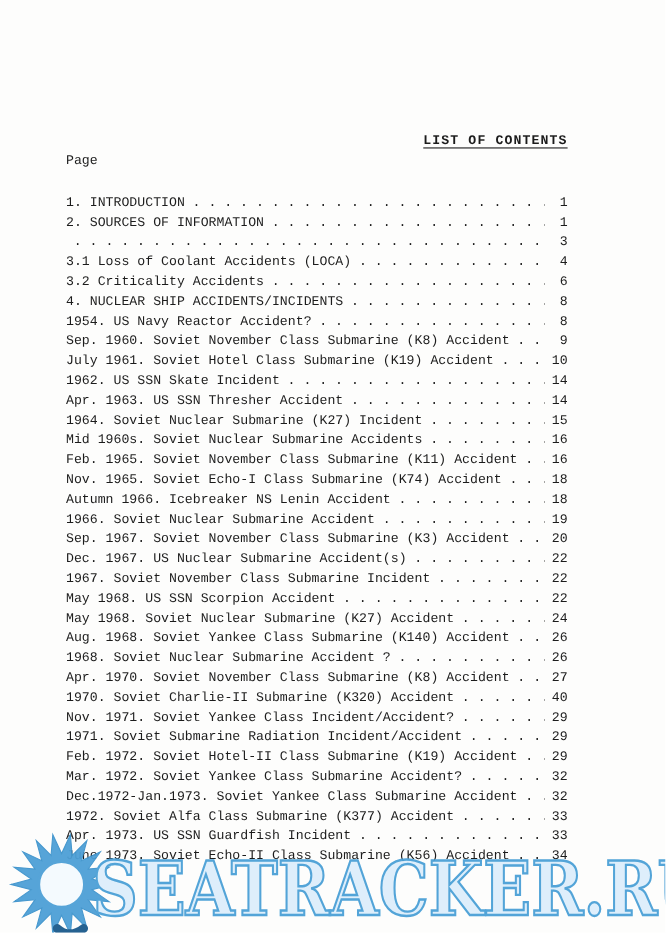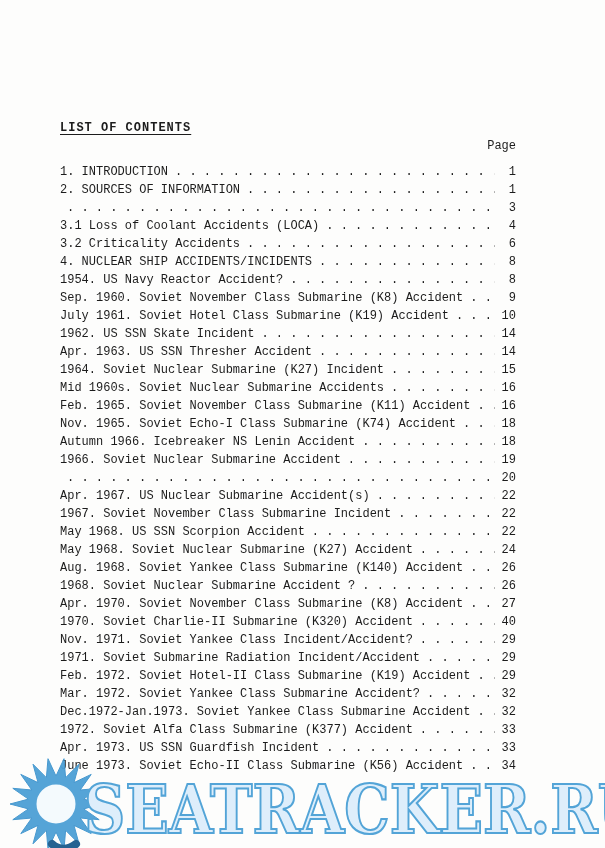--- a/index.html
+++ b/index.html
@@ -14,30 +14,29 @@
   }
   .content {
     position: absolute;
     left: 60px;
     top: 119px;
     width: 456px;
     font-size: 12px;
     line-height: 18px;
   }
   .toc-title {
-    text-align: left;
+    text-align: right;
     text-decoration: underline;
     text-underline-offset: 3px;
     letter-spacing: 1px;
     font-weight: 600;
   }
   .page-col-header {
-    text-align: right;
   }
-  .toc-entries { margin-top: 8px; }
+  .toc-entries { margin-top: 20px; }
   .toc-row {
     display: flex;
     align-items: baseline;
     white-space: pre;
     height: 18px;
   }
   .toc-label { flex: 0 0 auto; }
   .toc-dots {
     flex: 1 1 auto;
     overflow: hidden;
@@ -100,22 +99,22 @@
         <div class="toc-row"><span class="toc-label">Sep. 1960. Soviet November Class Submarine (K8) Accident</span><span class="toc-dots">. . . . . . . . . . . . . . . . . . . . . . . . . . . . . . . . . . . . . . . .</span><span class="toc-page">9</span></div>
         <div class="toc-row"><span class="toc-label">July 1961. Soviet Hotel Class Submarine (K19) Accident</span><span class="toc-dots">. . . . . . . . . . . . . . . . . . . . . . . . . . . . . . . . . . . . . . . .</span><span class="toc-page">10</span></div>
         <div class="toc-row"><span class="toc-label">1962. US SSN Skate Incident</span><span class="toc-dots">. . . . . . . . . . . . . . . . . . . . . . . . . . . . . . . . . . . . . . . .</span><span class="toc-page">14</span></div>
         <div class="toc-row"><span class="toc-label">Apr. 1963. US SSN Thresher Accident</span><span class="toc-dots">. . . . . . . . . . . . . . . . . . . . . . . . . . . . . . . . . . . . . . . .</span><span class="toc-page">14</span></div>
         <div class="toc-row"><span class="toc-label">1964. Soviet Nuclear Submarine (K27) Incident</span><span class="toc-dots">. . . . . . . . . . . . . . . . . . . . . . . . . . . . . . . . . . . . . . . .</span><span class="toc-page">15</span></div>
         <div class="toc-row"><span class="toc-label">Mid 1960s. Soviet Nuclear Submarine Accidents</span><span class="toc-dots">. . . . . . . . . . . . . . . . . . . . . . . . . . . . . . . . . . . . . . . .</span><span class="toc-page">16</span></div>
         <div class="toc-row"><span class="toc-label">Feb. 1965. Soviet November Class Submarine (K11) Accident</span><span class="toc-dots">. . . . . . . . . . . . . . . . . . . . . . . . . . . . . . . . . . . . . . . .</span><span class="toc-page">16</span></div>
         <div class="toc-row"><span class="toc-label">Nov. 1965. Soviet Echo-I Class Submarine (K74) Accident</span><span class="toc-dots">. . . . . . . . . . . . . . . . . . . . . . . . . . . . . . . . . . . . . . . .</span><span class="toc-page">18</span></div>
         <div class="toc-row"><span class="toc-label">Autumn 1966. Icebreaker NS Lenin Accident</span><span class="toc-dots">. . . . . . . . . . . . . . . . . . . . . . . . . . . . . . . . . . . . . . . .</span><span class="toc-page">18</span></div>
         <div class="toc-row"><span class="toc-label">1966. Soviet Nuclear Submarine Accident</span><span class="toc-dots">. . . . . . . . . . . . . . . . . . . . . . . . . . . . . . . . . . . . . . . .</span><span class="toc-page">19</span></div>
-        <div class="toc-row"><span class="toc-dots">. . . . . . . . . . . . . . . . . . . . . . . . . . . . . . . . . . . . . . . .</span><span class="toc-page">20</span></div>
-        <div class="toc-row"><span class="toc-label">Apr. 1967. US Nuclear Submarine Accident(s)</span><span class="toc-dots">. . . . . . . . . . . . . . . . . . . . . . . . . . . . . . . . . . . . . . . .</span><span class="toc-page">22</span></div>
+        <div class="toc-row"><span class="toc-label">Sep. 1967. Soviet November Class Submarine (K3) Accident</span><span class="toc-dots">. . . . . . . . . . . . . . . . . . . . . . . . . . . . . . . . . . . . . . . .</span><span class="toc-page">20</span></div>
+        <div class="toc-row"><span class="toc-label">Dec. 1967. US Nuclear Submarine Accident(s)</span><span class="toc-dots">. . . . . . . . . . . . . . . . . . . . . . . . . . . . . . . . . . . . . . . .</span><span class="toc-page">22</span></div>
         <div class="toc-row"><span class="toc-label">1967. Soviet November Class Submarine Incident</span><span class="toc-dots">. . . . . . . . . . . . . . . . . . . . . . . . . . . . . . . . . . . . . . . .</span><span class="toc-page">22</span></div>
         <div class="toc-row"><span class="toc-label">May 1968. US SSN Scorpion Accident</span><span class="toc-dots">. . . . . . . . . . . . . . . . . . . . . . . . . . . . . . . . . . . . . . . .</span><span class="toc-page">22</span></div>
         <div class="toc-row"><span class="toc-label">May 1968. Soviet Nuclear Submarine (K27) Accident</span><span class="toc-dots">. . . . . . . . . . . . . . . . . . . . . . . . . . . . . . . . . . . . . . . .</span><span class="toc-page">24</span></div>
         <div class="toc-row"><span class="toc-label">Aug. 1968. Soviet Yankee Class Submarine (K140) Accident</span><span class="toc-dots">. . . . . . . . . . . . . . . . . . . . . . . . . . . . . . . . . . . . . . . .</span><span class="toc-page">26</span></div>
         <div class="toc-row"><span class="toc-label">1968. Soviet Nuclear Submarine Accident ?</span><span class="toc-dots">. . . . . . . . . . . . . . . . . . . . . . . . . . . . . . . . . . . . . . . .</span><span class="toc-page">26</span></div>
         <div class="toc-row"><span class="toc-label">Apr. 1970. Soviet November Class Submarine (K8) Accident</span><span class="toc-dots">. . . . . . . . . . . . . . . . . . . . . . . . . . . . . . . . . . . . . . . .</span><span class="toc-page">27</span></div>
         <div class="toc-row"><span class="toc-label">1970. Soviet Charlie-II Submarine (K320) Accident</span><span class="toc-dots">. . . . . . . . . . . . . . . . . . . . . . . . . . . . . . . . . . . . . . . .</span><span class="toc-page">40</span></div>
         <div class="toc-row"><span class="toc-label">Nov. 1971. Soviet Yankee Class Incident/Accident?</span><span class="toc-dots">. . . . . . . . . . . . . . . . . . . . . . . . . . . . . . . . . . . . . . . .</span><span class="toc-page">29</span></div>
         <div class="toc-row"><span class="toc-label">1971. Soviet Submarine Radiation Incident/Accident</span><span class="toc-dots">. . . . . . . . . . . . . . . . . . . . . . . . . . . . . . . . . . . . . . . .</span><span class="toc-page">29</span></div>
         <div class="toc-row"><span class="toc-label">Feb. 1972. Soviet Hotel-II Class Submarine (K19) Accident</span><span class="toc-dots">. . . . . . . . . . . . . . . . . . . . . . . . . . . . . . . . . . . . . . . .</span><span class="toc-page">29</span></div>

